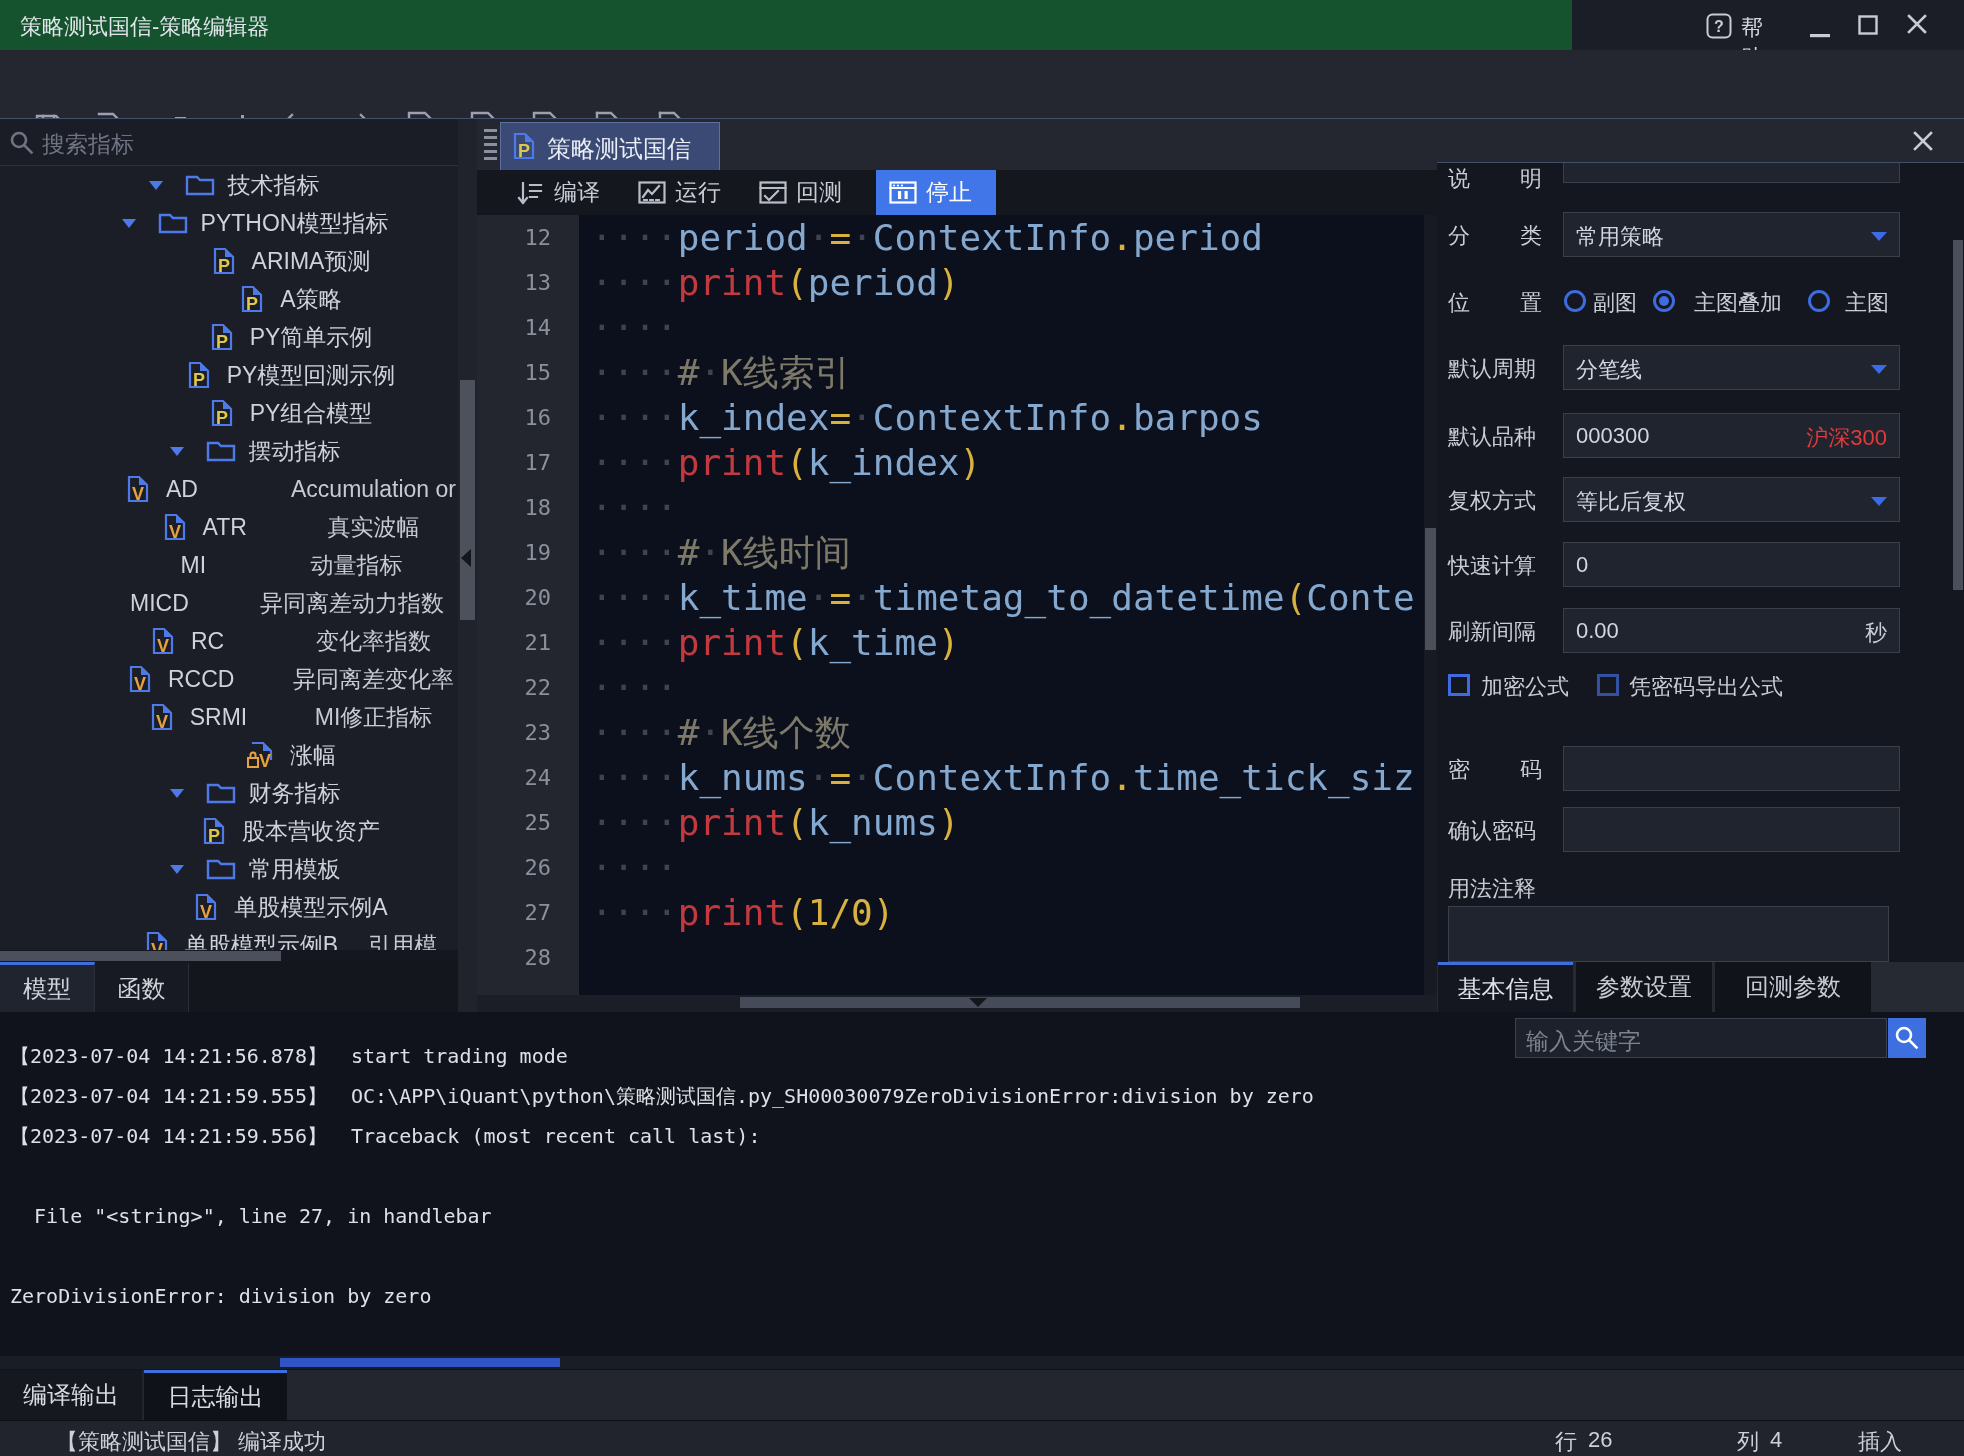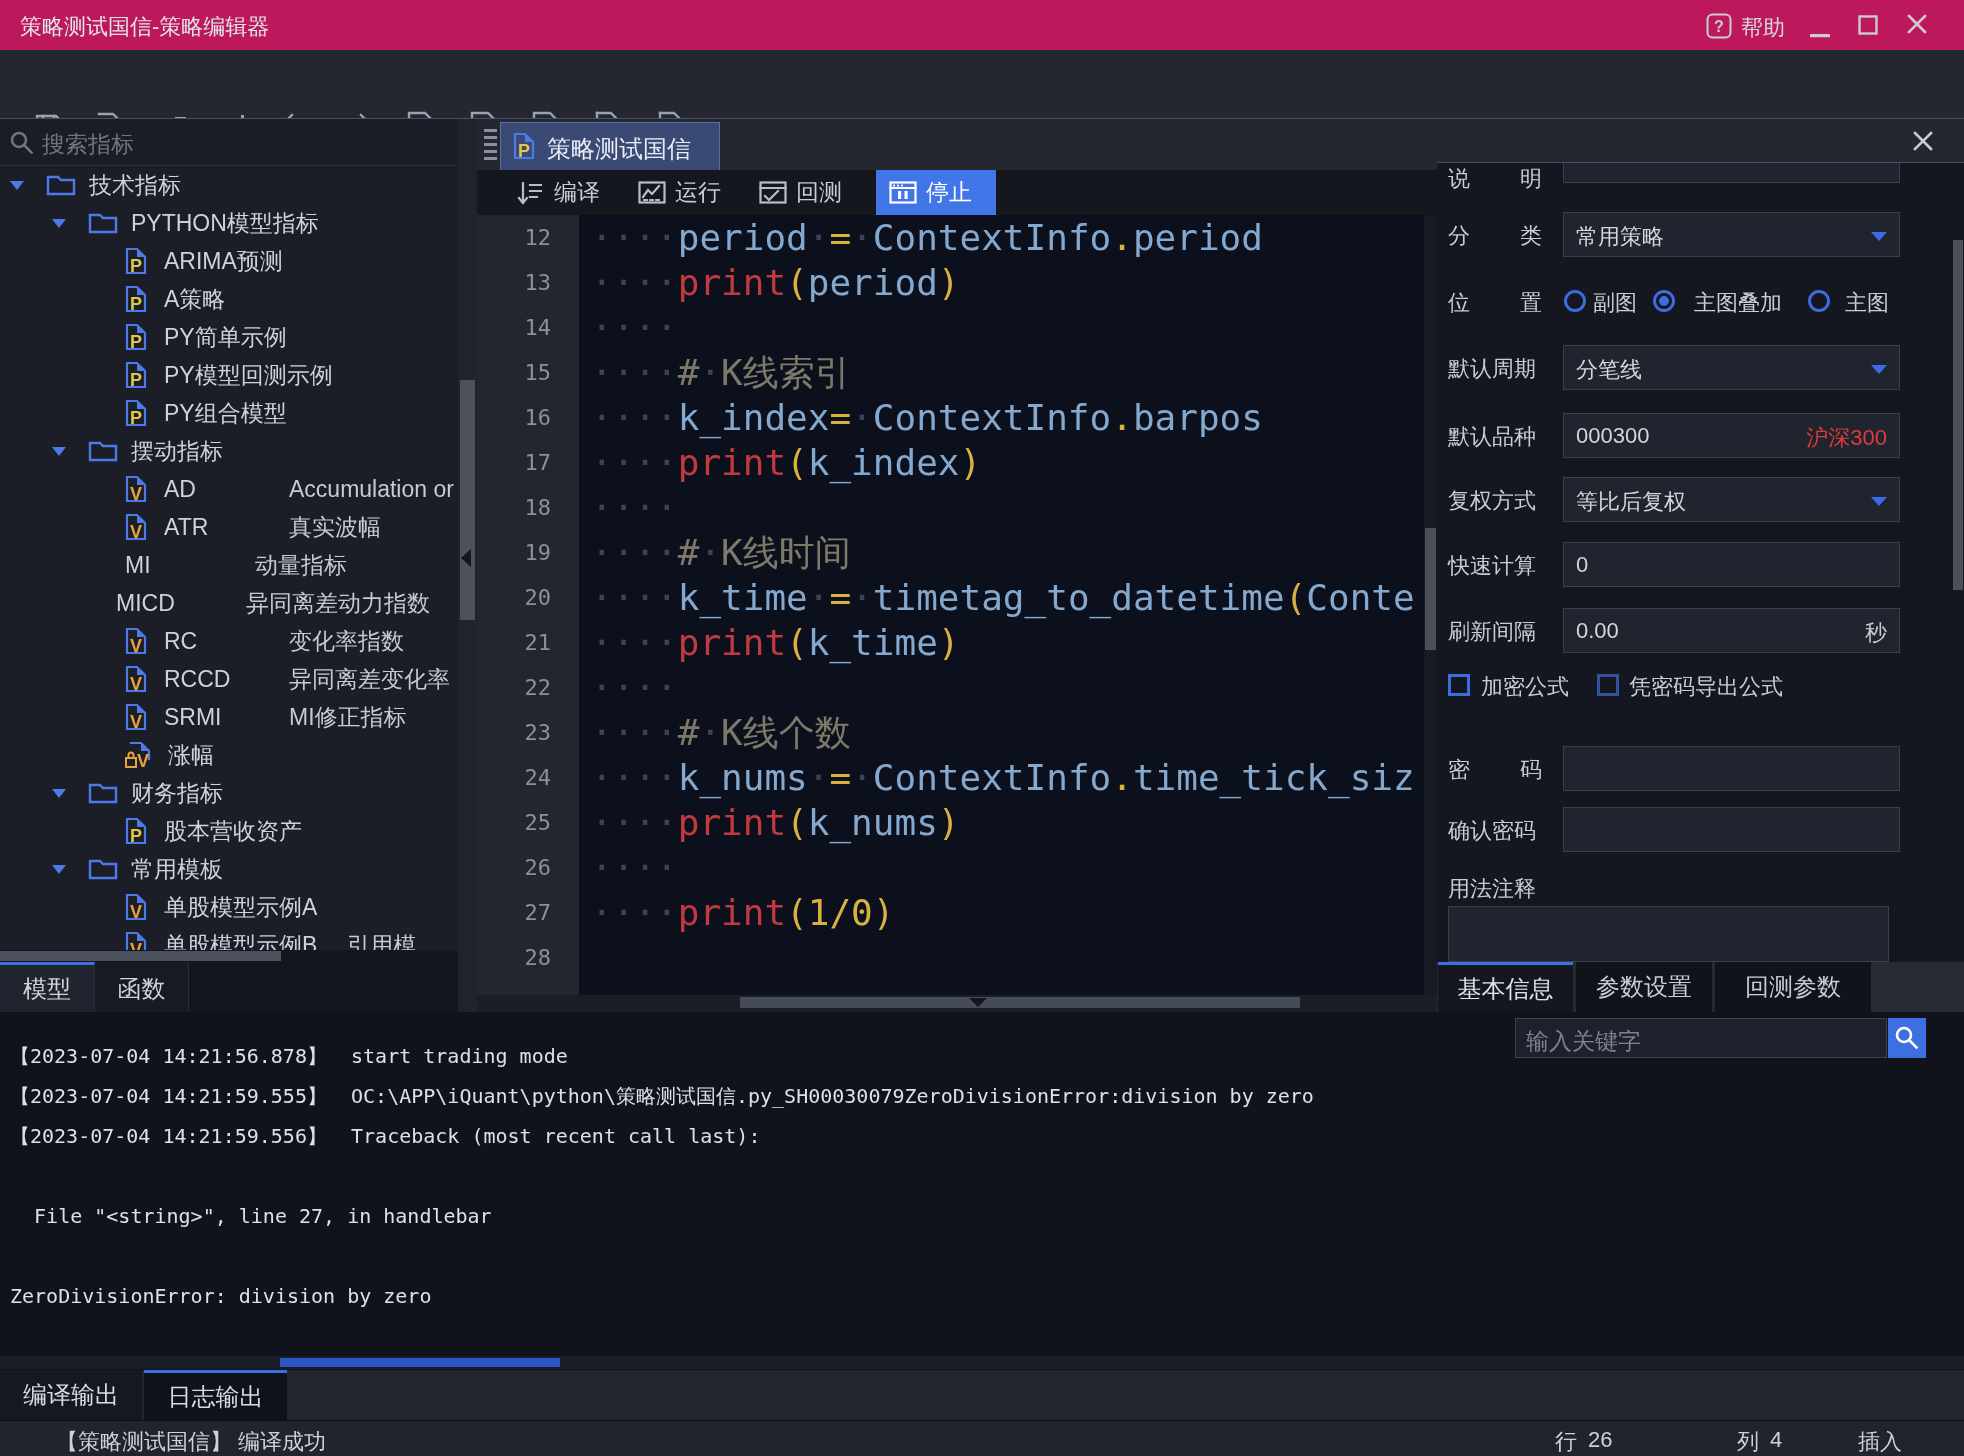--- a/index.html
+++ b/index.html
@@ -1,30 +1,30 @@
 <!DOCTYPE html>
 <html><head>
 <meta charset="utf-8">
 <style>
   html,body{margin:0;padding:0;background:#0c0e13;}
   #page{position:relative;width:1964px;height:1456px;background:#1b1e26;overflow:hidden;
         font-family:"Liberation Sans",sans-serif;color:#ced2da;}
   .abs{position:absolute;}
   
-  .titlebar{left:0;top:0;width:1964px;height:50px;background:#be185d;}
+  .titlebar{left:0;top:0;width:1572px;height:50px;background:#14532d;}
   .title-text{left:20px;top:12px;font-size:22px;color:#e2e5ea;}
   .main-toolbar{left:0;top:50px;width:1964px;height:68px;background:#24272f;}
   .tb-icon{top:60px;width:36px;height:36px;cursor:pointer;}
   .main-border{left:0;top:118px;width:1964px;height:1px;background:#44506b;z-index:5;}
   
   .sidebar{left:0;top:119px;width:458px;height:893px;background:#1b1e27;overflow:hidden;}
   .sb-search{position:absolute;left:0;top:0;width:458px;height:46px;border-bottom:1px solid #2c303b;background:#1a1d26;}
   .sb-search-ph{position:absolute;left:42px;top:10px;font-size:23px;color:#6e7482;}
   .tree{position:absolute;left:0;top:47px;width:458px;height:784px;overflow:hidden;}
-  .tree-row{height:38px;display:flex;align-items:center;white-space:nowrap;cursor:pointer;}
+  .tree-row{height:38px;display:flex;align-items:center;white-space:nowrap;cursor:pointer;justify-content:center;}
   .tree-label{font-size:23px;color:#ced2da;}
   .tree-desc{font-size:23px;color:#c6cad2;margin-left:30px;}
   .tri{width:0;height:0;border-left:7px solid transparent;border-right:7px solid transparent;border-top:9px solid #4d7ae8;flex:none;}
   .sb-hscroll{position:absolute;left:0;top:831px;width:458px;height:12px;background:#14171f;}
   .sb-hthumb{position:absolute;left:0;top:1px;width:281px;height:10px;background:#4b505c;}
   .sb-tabs{position:absolute;left:0;top:843px;width:458px;height:50px;background:#13161d;}
   .sb-tab{position:absolute;top:0;height:47px;font-size:24px;display:flex;align-items:center;justify-content:center;color:#d0d4da;cursor:pointer;}
   .sb-vscroll{left:458px;top:119px;width:19px;height:893px;background:#20232b;}
   .sb-vthumb{position:absolute;left:2px;top:261px;width:15px;height:240px;background:#4c515c;}
   .collapse-arrow{position:absolute;left:3px;top:430px;width:0;height:0;border-top:9px solid transparent;border-bottom:9px solid transparent;border-right:10px solid #14161d;}

